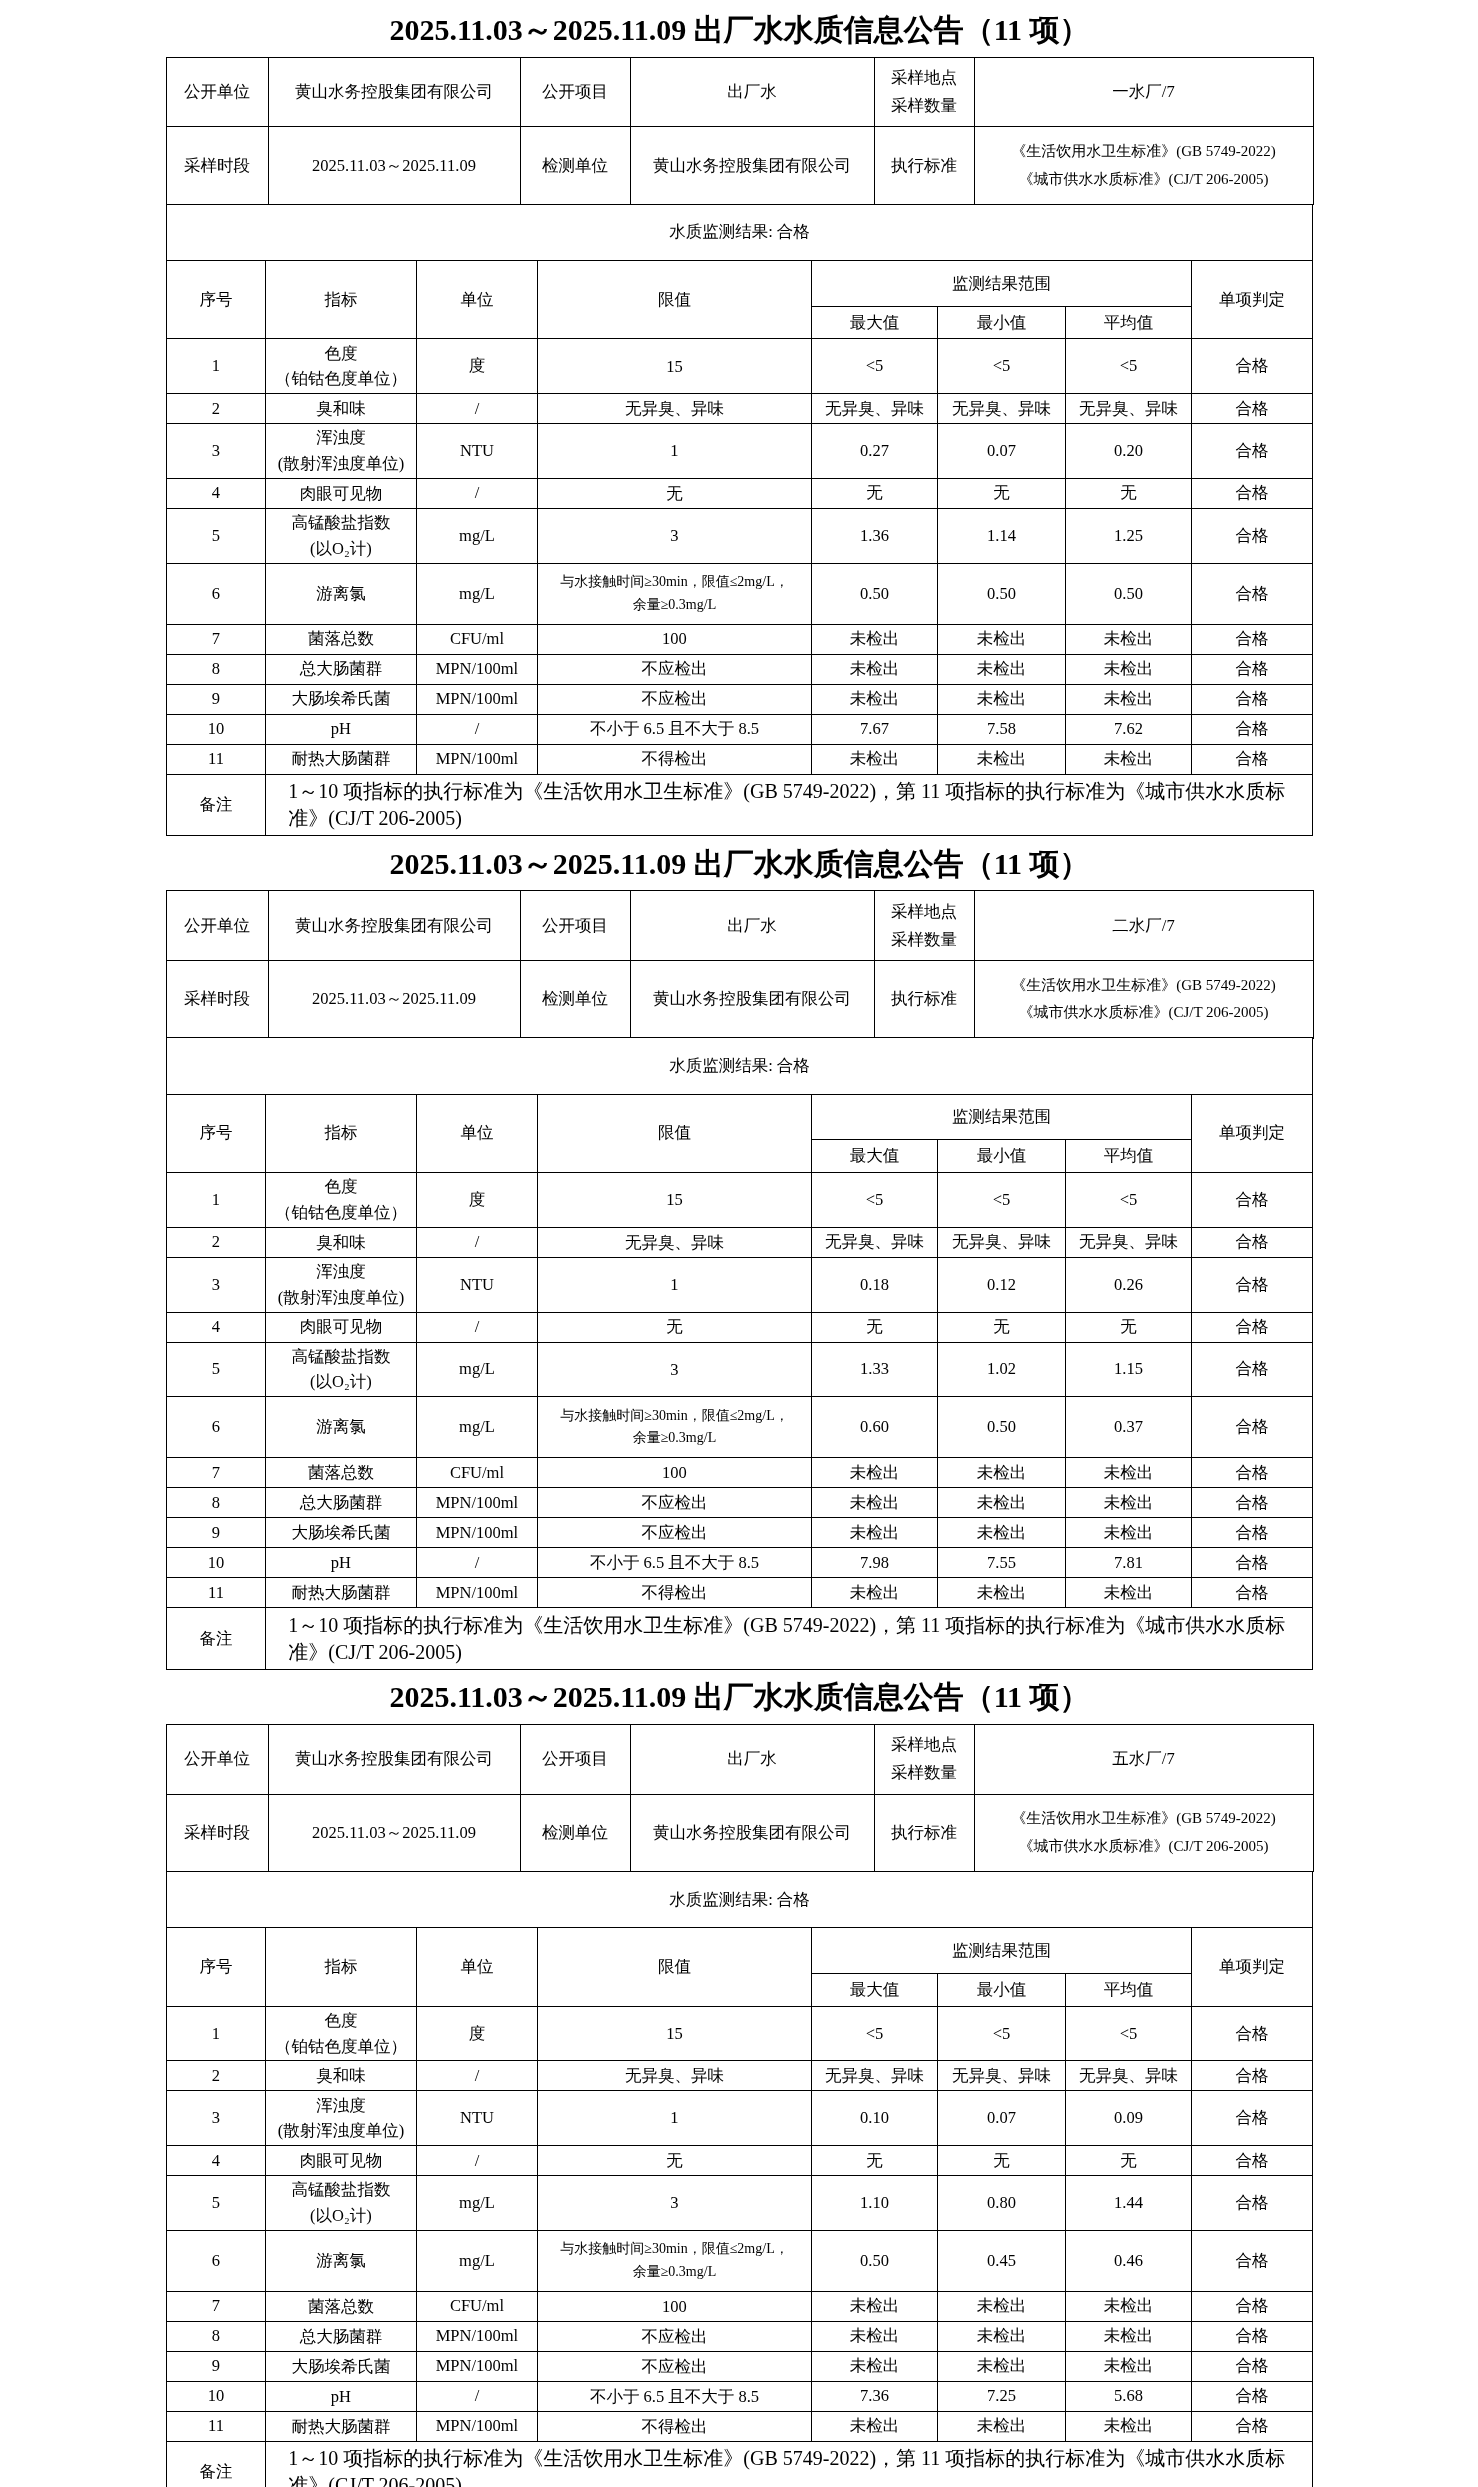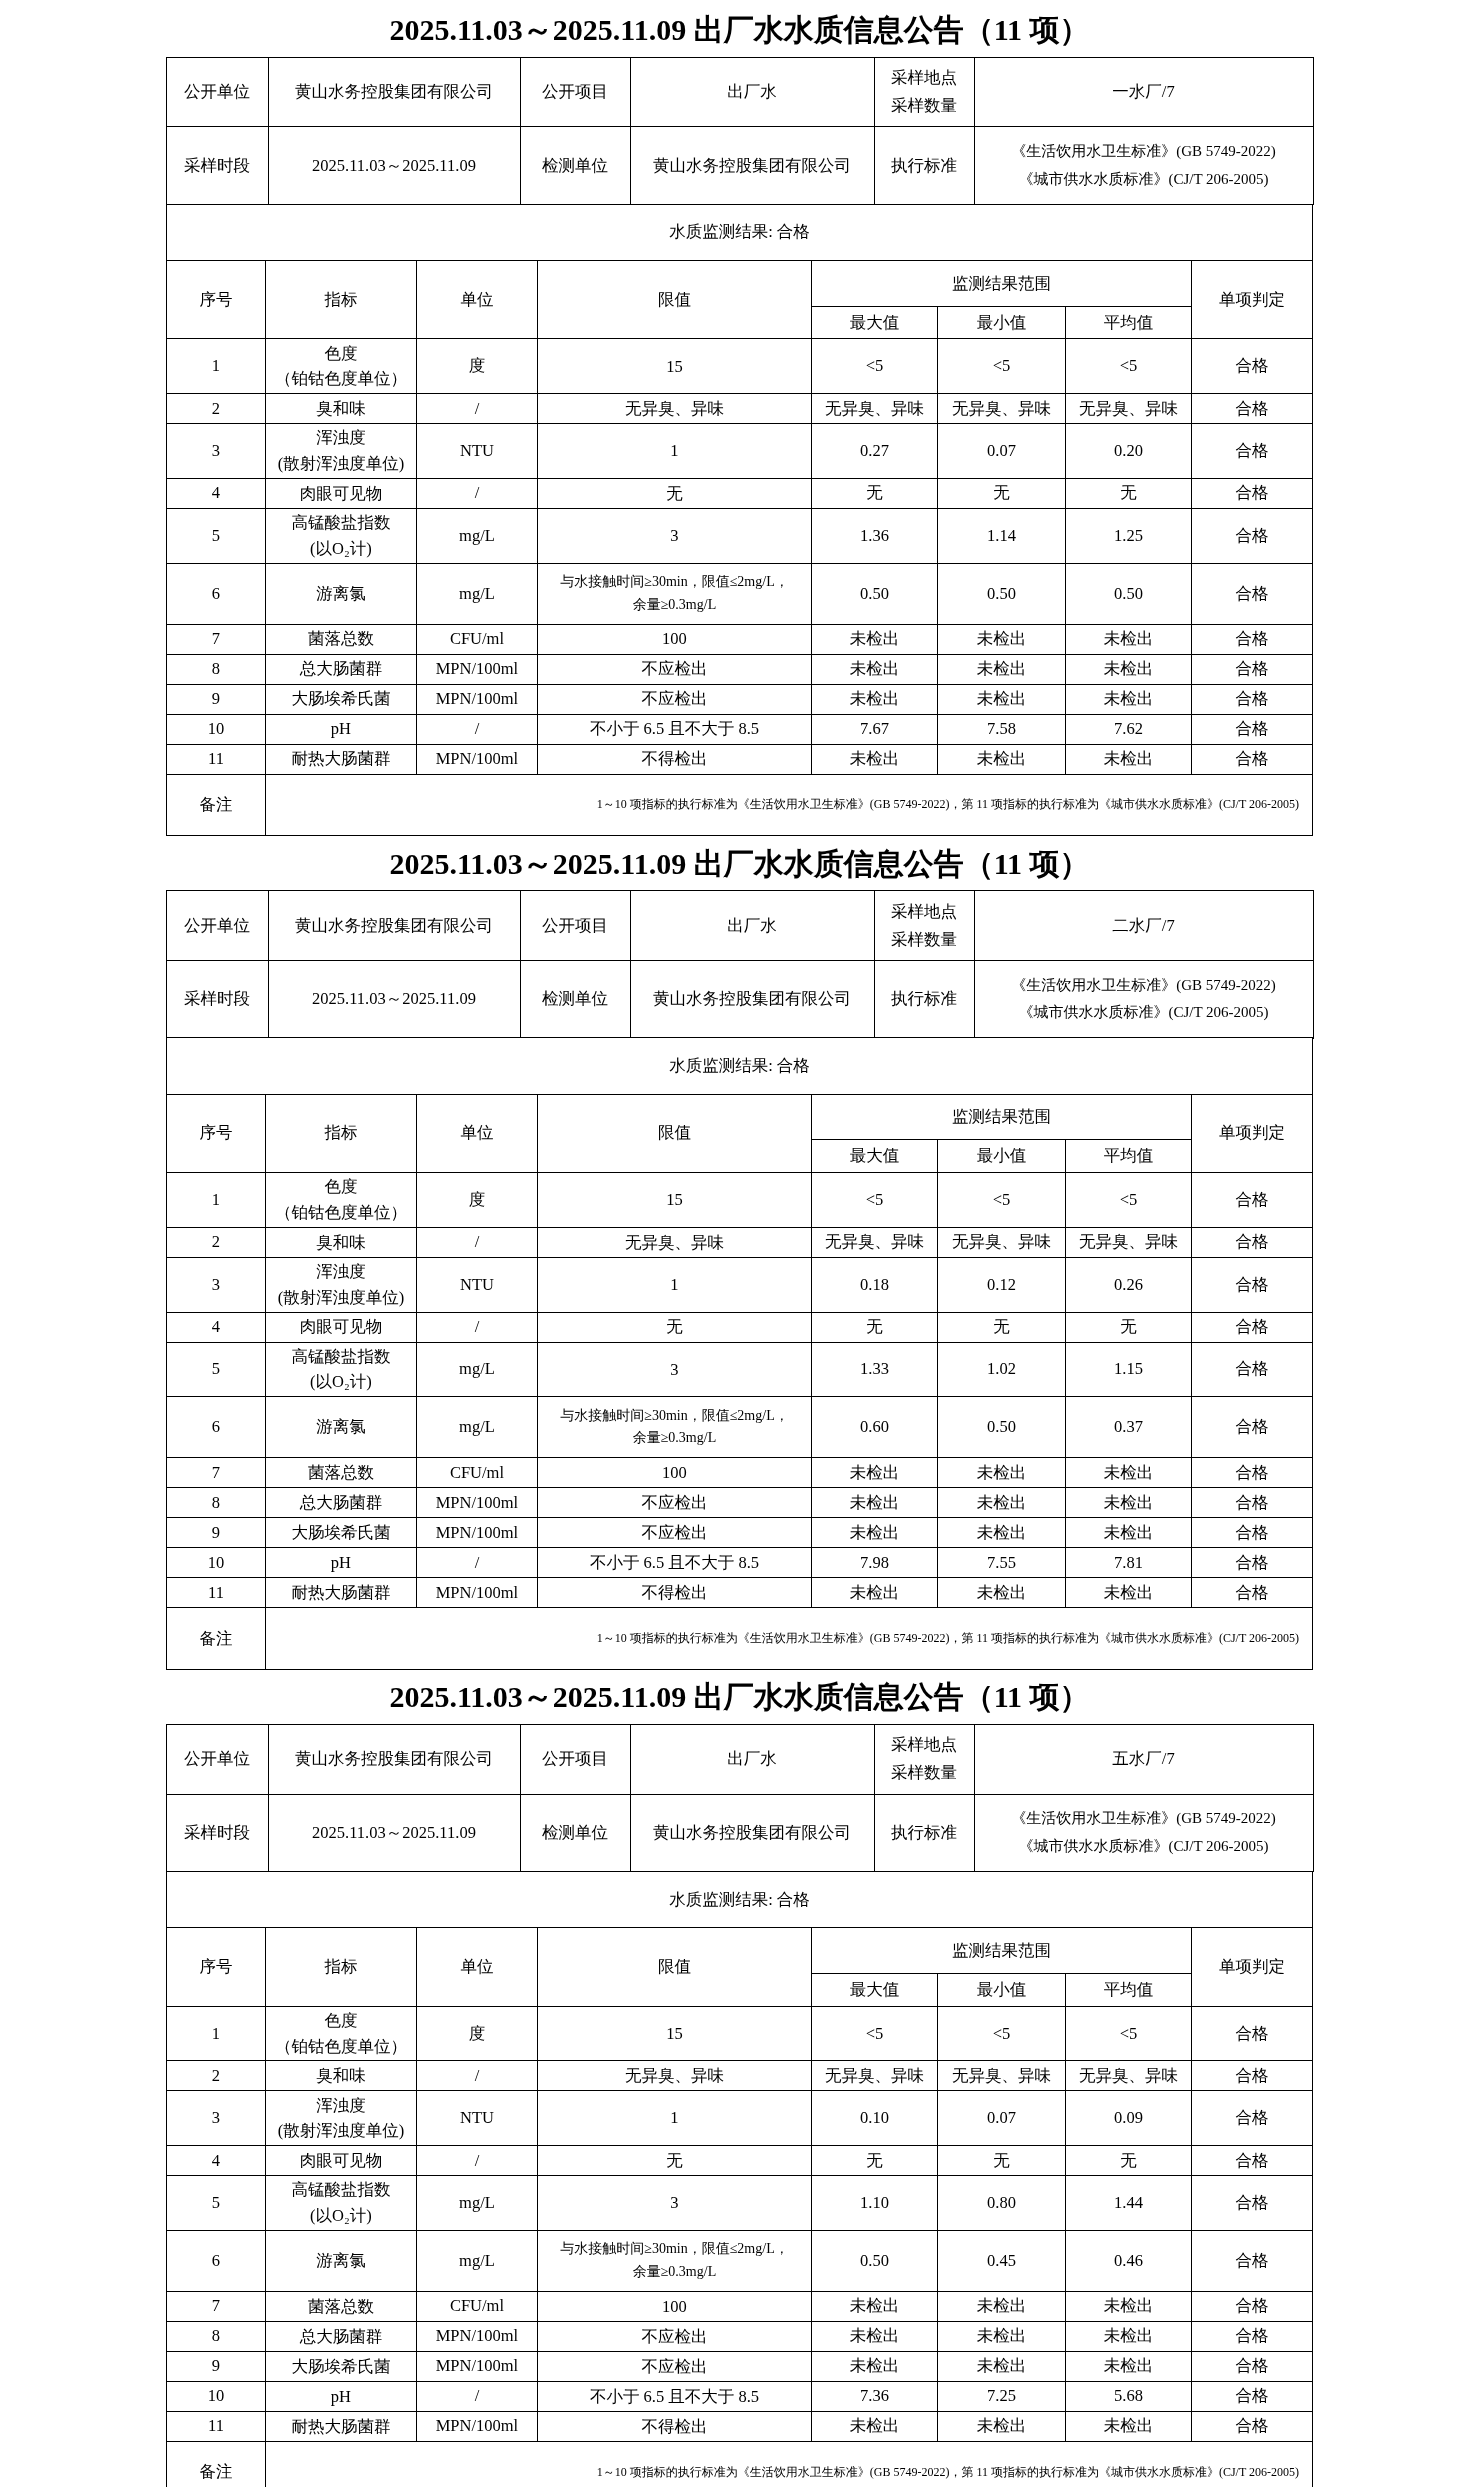--- a/index.html
+++ b/index.html
@@ -45,24 +45,24 @@
   tr.r-info1 td { height: 66px; }
   tr.r-info2 td { height: 74px; }
   .std-line { line-height: 1.85; font-size: 15px; }
   .two-line div { line-height: 1.7; }
   
   tr.r-result td { height: 53px; text-align: center; }
   tr.r-head1 td { height: 42px; }
   tr.r-head2 td { height: 29px; }
   tr.r-remark td { height: 58px; }
   td.remark-text {
-    text-align: right;
+    text-align: left;
     padding-left: 22.4px;
     padding-right: 13px;
-    font-size: 12px;
+    font-size: 20px;
   }
   td .small { font-size: 14px; line-height: 1.6; }
   td div { line-height: 1.55; }
 </style>
 </head>
 <body>
 
 <div class="page">
 
   <div class="section">

